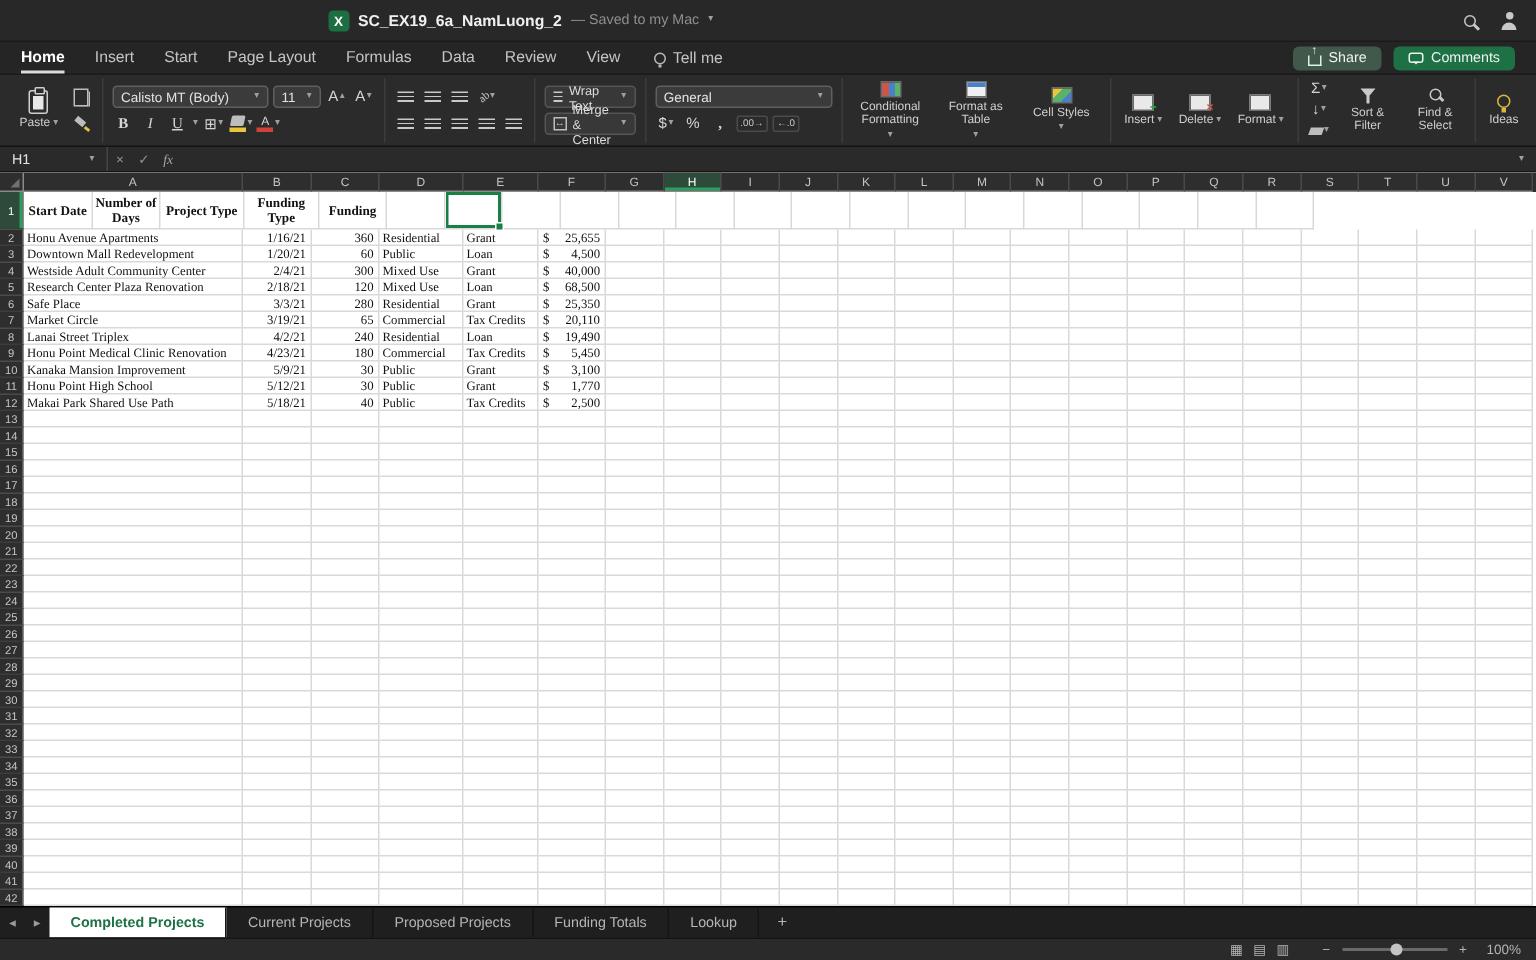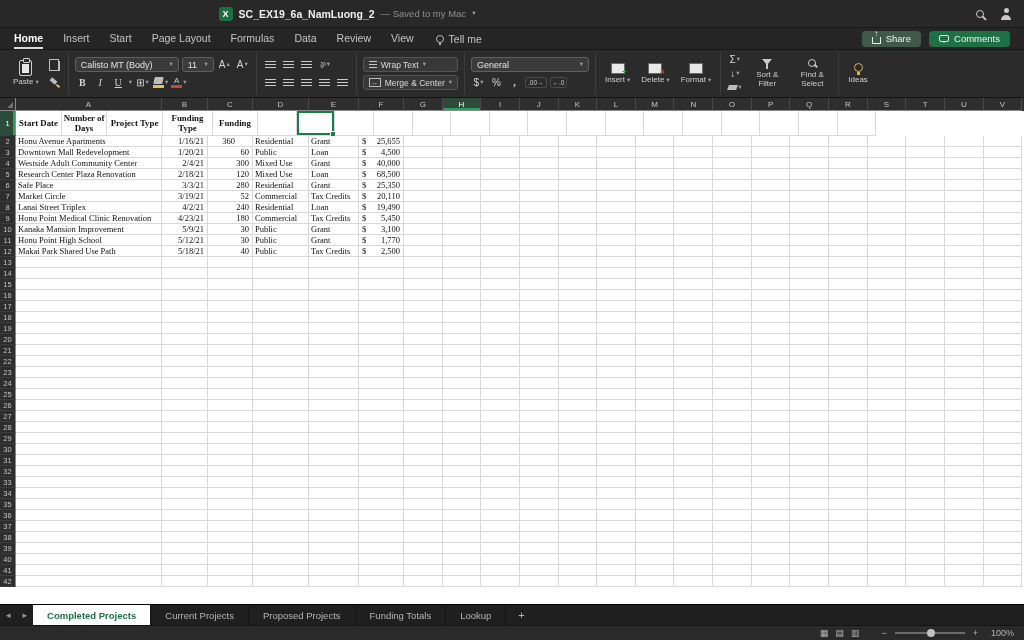--- a/index.html
+++ b/index.html
@@ -334,20 +334,37 @@
               <span class="chev">▾</span>
             </span>
           <span class="sbtn">%</span>
           <span class="sbtn bold">,</span>
           <span class="decbtn">.00→</span>
           <span class="decbtn">←.0</span>
         </div>
       </div>
     </div>
 
+    <div class="rgroup">
+      <div class="bigbtn">
+        <span class="sty ic-cf"></span>
+        <span class="wraplbl">Conditional Formatting</span>
+          <span class="chev">▾</span>
+      </div>
+      <div class="bigbtn">
+        <span class="sty ic-table"></span>
+        <span class="wraplbl">Format as Table</span>
+          <span class="chev">▾</span>
+      </div>
+      <div class="bigbtn">
+        <span class="sty ic-styles"></span>
+        <span class="wraplbl">Cell Styles</span>
+          <span class="chev">▾</span>
+      </div>
+    </div>
 
     <div class="rgroup">
       <div class="bigbtn">
         <span class="sty ic-cells ic-insert"></span>
         <span class="lbl">
             <span>Insert</span>
             <span class="chev">▾</span>
           </span>
       </div>
       <div class="bigbtn">
@@ -389,20 +406,31 @@
     </div>
 
     <div class="rgroup">
       <div class="bigbtn">
         <span class="ic-bulb2"></span>
         <span>Ideas</span>
       </div>
     </div>
   </div>
 
+  <div class="fbar">
+    <div class="namebox">
+      <span>H1</span>
+        <span class="chev">▾</span>
+    </div>
+    <span class="fbtn">×</span>
+    <span class="fbtn">✓</span>
+    <span class="fbtn fx">fx</span>
+    <div class="finput"></div>
+    <span class="fexpand chev">▾</span>
+  </div>
 
   <div class="grid" id="grid">
       <div class="ghead">
         <div class="gcorner"></div>
         <div class="gcol" style="width: 146px;">A</div>
         <div class="gcol" style="width: 46px;">B</div>
         <div class="gcol" style="width: 45px;">C</div>
         <div class="gcol" style="width: 56px;">D</div>
         <div class="gcol" style="width: 50px;">E</div>
         <div class="gcol" style="width: 45px;">F</div>
@@ -444,21 +472,21 @@
         <div class="gcell" style="width: 38.65px;"></div>
         <div class="gcell" style="width: 38.65px;"></div>
         <div class="gcell" style="width: 38.65px;"></div>
         <div class="gcell" style="width: 38.65px;"></div>
         <div class="gcell" style="width: 38.65px;"></div>
       </div>
       <div class="grow">
         <div class="gnum">2</div>
         <div class="gcell al" style="width: 146px;">Honu Avenue Apartments</div>
         <div class="gcell ar" style="width: 46px;">1/16/21</div>
-        <div class="gcell ar" style="width: 45px; text-align: center;">360</div>
+        <div class="gcell ar" style="width: 45px;">360</div>
         <div class="gcell al" style="width: 56px;">Residential</div>
         <div class="gcell al" style="width: 50px;">Grant</div>
         <div class="gcell acct" style="width: 45px;">
           <span>$</span>
           <span>25,655</span>
         </div>
         <div class="gcell" style="width: 38.65px;"></div>
         <div class="gcell" style="width: 38.65px;"></div>
         <div class="gcell" style="width: 38.65px;"></div>
         <div class="gcell" style="width: 38.65px;"></div>
@@ -584,21 +612,21 @@
         <div class="gcell" style="width: 38.65px;"></div>
         <div class="gcell" style="width: 38.65px;"></div>
         <div class="gcell" style="width: 38.65px;"></div>
         <div class="gcell" style="width: 38.65px;"></div>
         <div class="gcell" style="width: 38.65px;"></div>
       </div>
       <div class="grow">
         <div class="gnum">7</div>
         <div class="gcell al" style="width: 146px;">Market Circle</div>
         <div class="gcell ar" style="width: 46px;">3/19/21</div>
-        <div class="gcell ar" style="width: 45px;">52</div>
+        <div class="gcell ar" style="width: 45px;">65</div>
         <div class="gcell al" style="width: 56px;">Commercial</div>
         <div class="gcell al" style="width: 50px;">Tax Credits</div>
         <div class="gcell acct" style="width: 45px;">
           <span>$</span>
           <span>20,110</span>
         </div>
         <div class="gcell" style="width: 38.65px;"></div>
         <div class="gcell" style="width: 38.65px;"></div>
         <div class="gcell" style="width: 38.65px;"></div>
         <div class="gcell" style="width: 38.65px;"></div>

